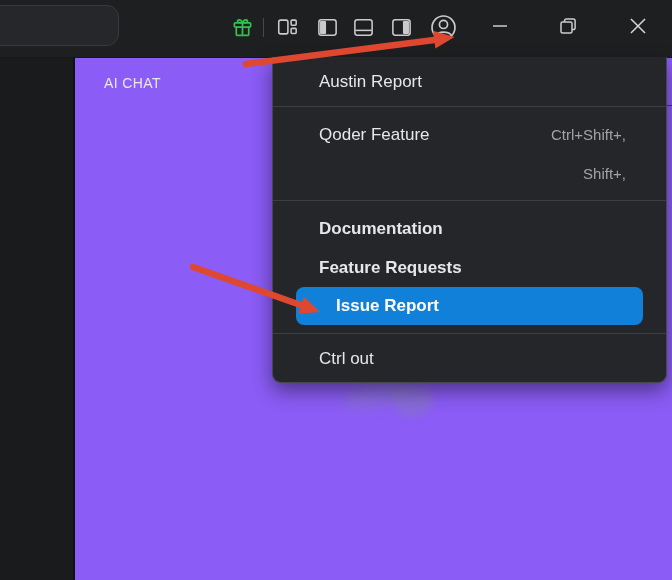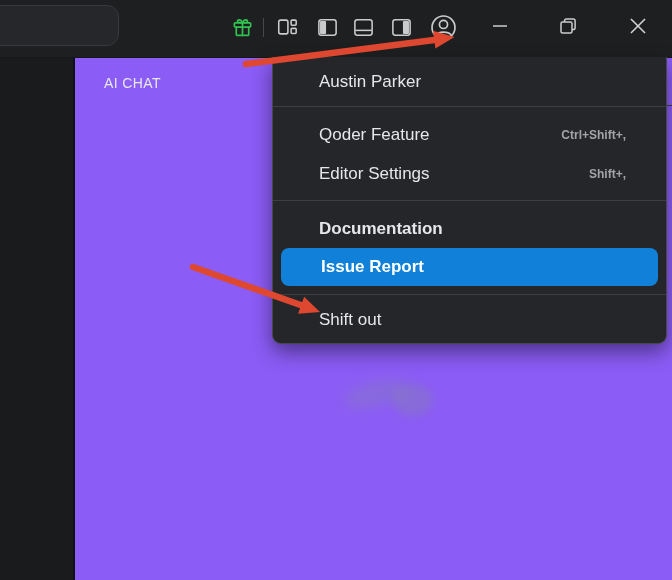--- a/index.html
+++ b/index.html
@@ -59,28 +59,28 @@
     border-radius:0 0 9px 9px;
     box-shadow:0 8px 20px rgba(0,0,0,.45);
     box-sizing:border-box;
   }
   .menu-row{
     height:39px;display:flex;align-items:center;
     padding:0 40px 0 46px;cursor:pointer;
     color:#e6e7e9;font-size:17px;
   }
   .menu-row .lbl{flex:0 0 auto;}
-  .menu-row .sc{margin-left:auto;color:#a2a4a8;font-size:12px;font-weight:bold;}
+  .menu-row .sc{margin-left:auto;color:#a2a4a8;font-size:15px;}
   .menu-row.user{height:49px;}
   .menu-divider{height:1px;background:#3c3e42;}
   .sec-settings{padding:8px 0 7px 0;}
   .sec-links{padding:8px 0 8px 0;font-weight:bold;}
   .sec-signout{padding:5px 0 4px 0;}
   .menu-row.highlight{
-    margin:0 8px;border-radius:8px;
+    margin:0 23px;border-radius:8px;
     padding:0 34px 0 40px;height:38px;
     color:#ffffff;
   }
 
   
   .arrows{position:absolute;inset:0;z-index:20;pointer-events:none;}
 </style>
 </head>
 <body>
 
@@ -181,49 +181,51 @@
       <span>
         <svg width="26" height="26" viewBox="0 0 24 24" stroke="#d4d5d6" stroke-width="1.4">
           <path d="M5.5 5.5 L18.5 18.5 M18.5 5.5 L5.5 18.5"></path>
         </svg>
       </span>
     </button>
   </div>
 
   <div class="menu">
     <div class="menu-row user">
-      <span class="lbl">Austin Parker</span>
+      <span class="lbl">Austin Report</span>
     </div>
     <div class="menu-divider"></div>
 
     <div class="sec-settings">
       <div class="menu-row">
         <span class="lbl">Qoder Feature</span>
         <span class="sc">Ctrl+Shift+,</span>
       </div>
       <div class="menu-row">
-        <span class="lbl">Editor Settings</span>
         <span class="sc">Shift+,</span>
       </div>
     </div>
     <div class="menu-divider"></div>
 
     <div class="sec-links">
       <div class="menu-row">
         <span class="lbl">Documentation</span>
+      </div>
+      <div class="menu-row">
+        <span class="lbl">Feature Requests</span>
       </div>
       <div class="menu-row highlight" id="highlight-row" style="background: rgb(16, 128, 216);">
         <span class="lbl">Issue Report</span>
       </div>
     </div>
     <div class="menu-divider"></div>
 
     <div class="sec-signout">
       <div class="menu-row">
-        <span class="lbl">Shift out</span>
+        <span class="lbl">Ctrl out</span>
       </div>
     </div>
   </div>
 
   <svg class="arrows" width="672" height="580" viewBox="0 0 672 580">
     <g>
       <line x1="246" y1="64" x2="438" y2="39.5" stroke="#df4830" stroke-width="6.5" stroke-linecap="round"></line>
       <polygon points="454.5,37 435.4,48.5 433,30.7" fill="#df4830"></polygon>
     </g>
     <g>

